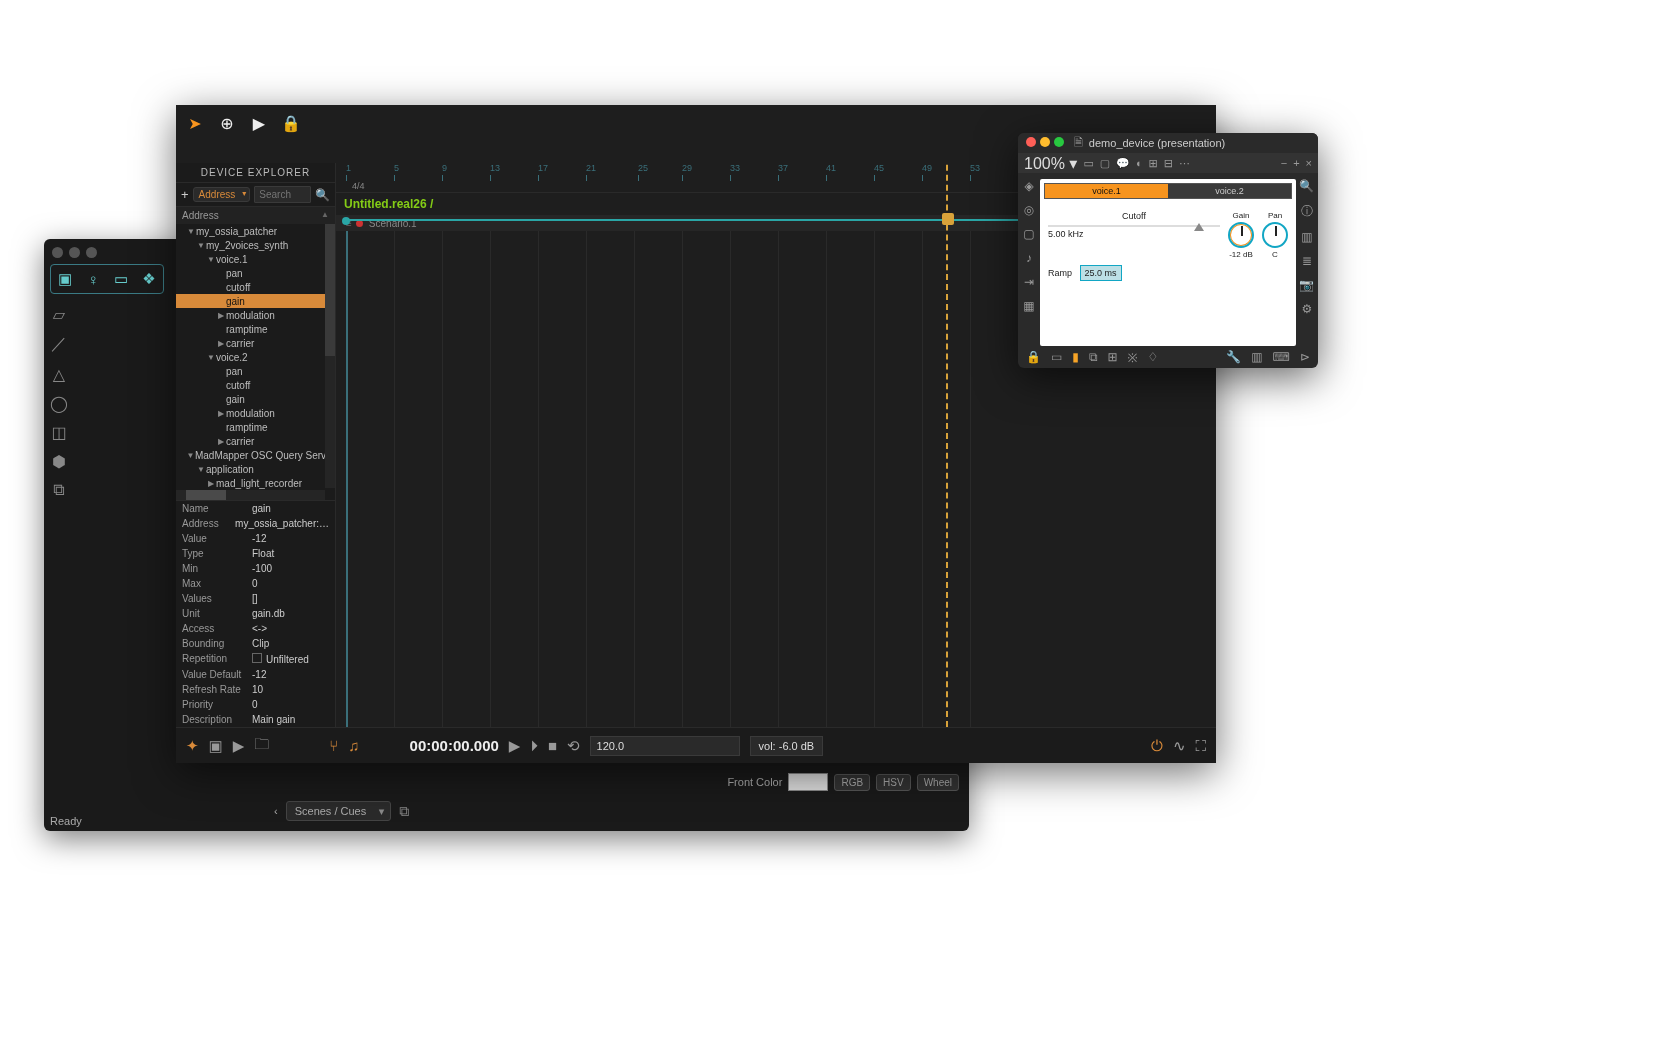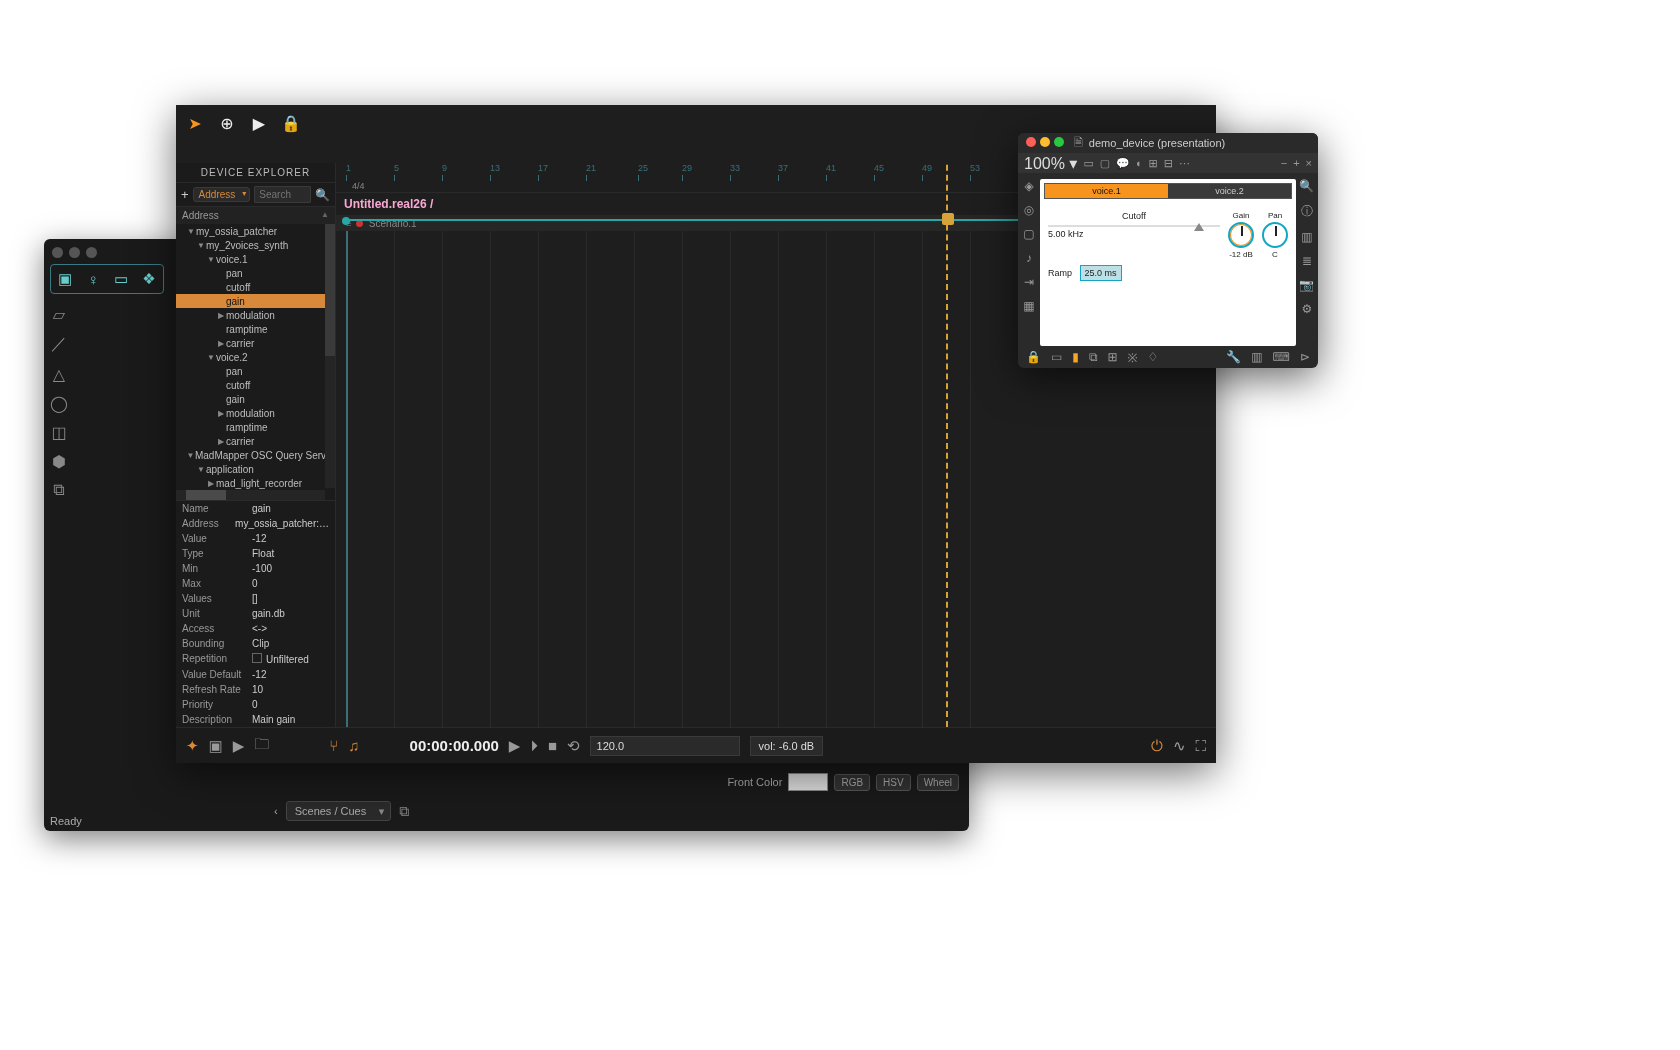--- a/index.html
+++ b/index.html
@@ -55,21 +55,21 @@
 .score .props .prow { display:flex; font-size:10px; padding:2px 6px; color:#bbb; }
 .score .props .prow .k { width:70px; color:#999; }
 .score .props .prow .v { flex:1; color:#ccc; }
 .score .props .prow .chk { width:10px; height:10px; border:1px solid #666; margin-right:4px; display:inline-block; }
 
 .score .timeline { flex:1; background:#1e1e1e; position:relative; overflow:hidden; }
 .score .ruler { height:30px; position:relative; border-bottom:1px solid #2a2a2a; }
 .score .ruler .ts { position:absolute; left:16px; top:18px; color:#888; font-size:9px; }
 .score .ruler .tick { position:absolute; top:0; color:#3a6f7a; font-size:9px; }
 .score .ruler .tick::before { content:""; position:absolute; left:0; top:12px; width:1px; height:6px; background:#3a6f7a; }
-.score .crumb { position:absolute; left:8px; top:34px; font-size:12px; color:#f9a8d4; font-weight:600; }
+.score .crumb { position:absolute; left:8px; top:34px; font-size:12px; color:#84cc16; font-weight:600; }
 .score .scen-hdr { position:absolute; left:0; right:0; top:52px; height:16px; background:#262626; display:flex; align-items:center; padding-left:10px; gap:6px; font-size:10px; color:#888; }
 .score .scen-hdr .ham { color:#666; letter-spacing:-2px; }
 .score .scen-hdr .dot { width:7px; height:7px; border-radius:50%; background:#c33; }
 .score .canvas { position:absolute; left:0; right:0; top:68px; bottom:0; }
 .score .canvas .vline { position:absolute; top:0; bottom:0; width:1px; background:#2a2a2a; }
 .score .canvas .startline { position:absolute; left:10px; top:0; bottom:0; width:2px; background:#3a6f7a; }
 .score .canvas .playhead { position:absolute; top:-86px; bottom:0; width:0; border-left:2px dashed #d8a23a; left:610px; }
 .score .canvas .playhead::before { content:""; position:absolute; left:-6px; top:68px; width:12px; height:12px; background:#d8a23a; border-radius:2px; }
 .score .canvas .scenbox { position:absolute; left:10px; right:22px; top:-12px; height:1px; border-top:2px solid #2aa6a6; }
 .score .canvas .scenbox::before, .score .canvas .scenbox::after { content:""; position:absolute; top:-4px; width:8px; height:8px; background:#2aa6a6; border-radius:50%; }

